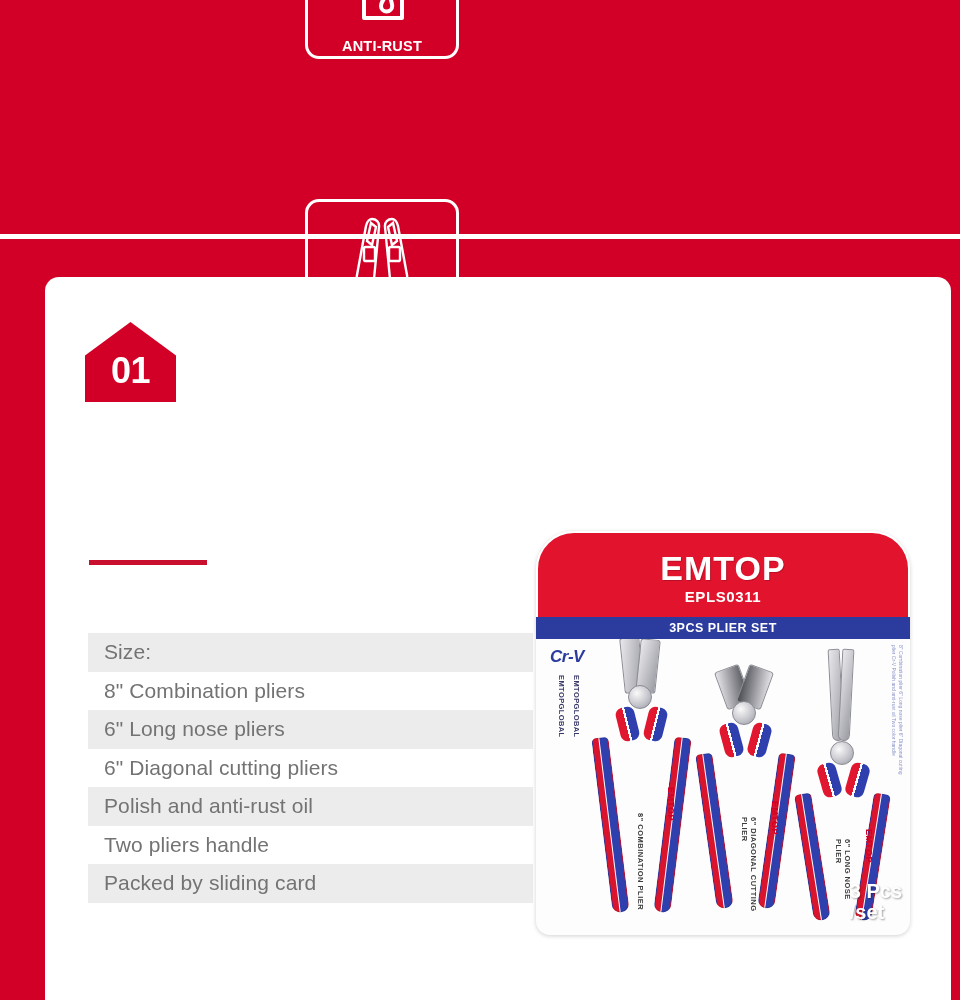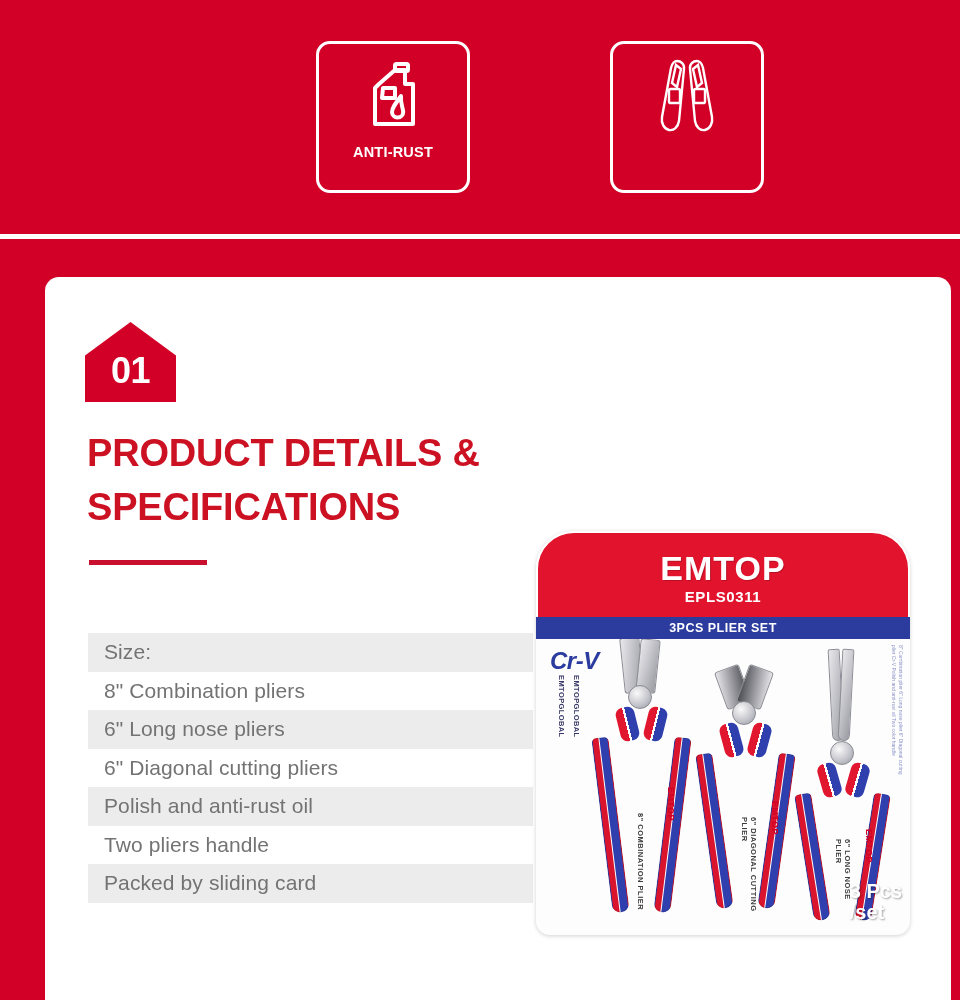--- a/index.html
+++ b/index.html
@@ -11,21 +11,21 @@
     overflow:hidden;
   }
 
   
   #feature-band {
     position:absolute; left:0; top:0; width:960px; height:234px;
     background:#d20026;
   }
   .feature-grid {
     position:absolute; left:0; top:0; width:764px; height:234px;
-    display:flex; justify-content:flex-end; align-items:center; gap:140px;
+    display:flex; justify-content:center; align-items:center; gap:140px;flex-direction:column;
   }
   .feature-card {
     width:154px; height:152px;
     border:3px solid #ffffff; border-radius:14px;
     display:flex; flex-direction:column;
     align-items:center; justify-content:flex-start;
     padding-top:14px;
   }
   .feature-icon { height:80px; display:flex; align-items:center; justify-content:center; }
   .feature-label {
@@ -123,21 +123,21 @@
   .pkg-bluebar {
     position:absolute; left:8px; top:92px; width:374px; height:22px;
     background:#2b3b9e;
     display:flex; align-items:center; justify-content:center;
   }
   .pkg-bluebar span {
     color:#ffffff; font-size:12.5px; font-weight:bold; letter-spacing:.5px;
   }
   .pkg-crv {
     position:absolute; left:22px; top:122px;
-    color:#2b3b9e; font-size:24px; font-weight:bold;
+    color:#2b3b9e; font-size:17px; font-weight:bold;
     font-style:italic; letter-spacing:-.5px;
   }
   .pkg-social {
     position:absolute; left:26px; top:150px;
     writing-mode:vertical-rl;
     color:#3a3a6a; font-size:7.5px; font-weight:bold; letter-spacing:.4px;
     line-height:1.9;
   }
   .pkg-spec-block {
     position:absolute; right:14px; top:120px;
@@ -221,21 +221,20 @@
 
 <div id="band-divider"></div>
 
 <div id="content-card">
 
   <div id="step-badge">
     <div class="house"></div>
     <div class="num">01</div>
   </div>
 
-  <h1 id="section-title">PRODUCT DETAILS &amp;<br>SPECIFICATIONS</h1>
   <div id="title-rule"></div>
 
   <div id="spec-list">
     <div class="spec-row alt">Size:</div>
     <div class="spec-row">8" Combination pliers</div>
     <div class="spec-row alt">6" Long nose pliers</div>
     <div class="spec-row">6" Diagonal cutting pliers</div>
     <div class="spec-row alt">Polish and anti-rust oil</div>
     <div class="spec-row">Two pliers handle</div>
     <div class="spec-row alt">Packed by sliding card</div>

